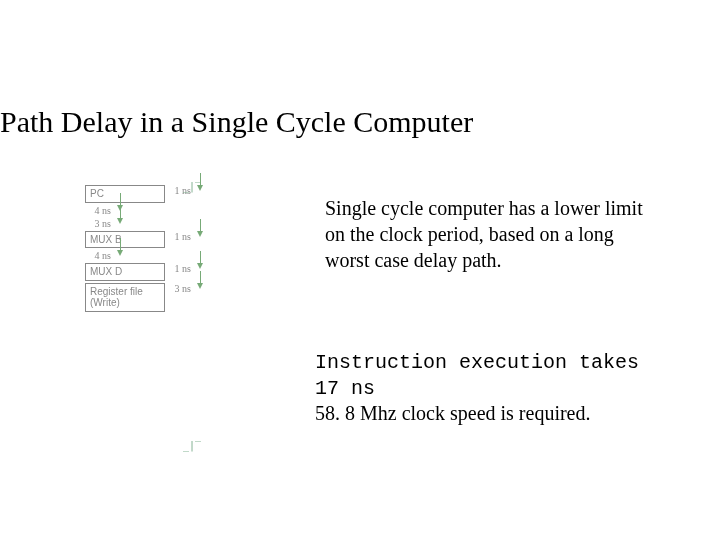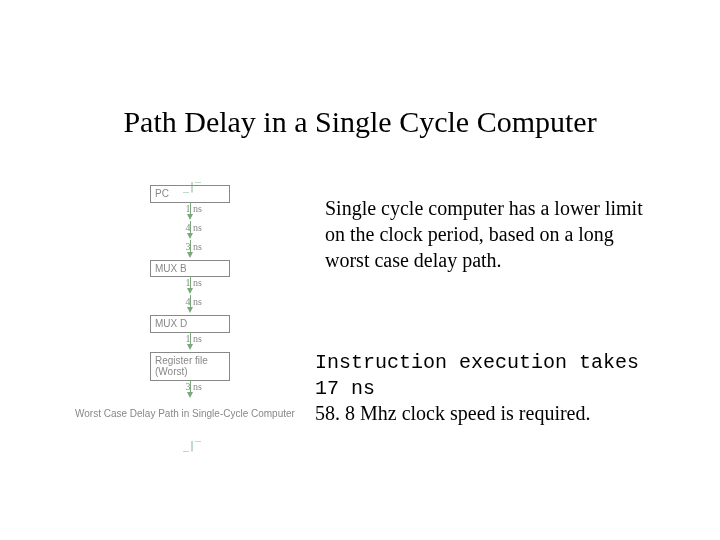--- a/index.html
+++ b/index.html
@@ -9,35 +9,33 @@
     height: 540px;
     background: #fff;
     font-family: "Times New Roman", Times, serif;
     position: relative;
   }
   .title {
     position: absolute;
     top: 105px;
     left: 0;
     width: 720px;
-    text-align: center;
+    text-align: left;
     font-size: 30px;
     color: #000;
   }
   .diagram {
     position: absolute;
     left: 85px;
     top: 185px;
     width: 210px;
   }
   .stage {
     display: flex;
-    align-items: center;
     margin-bottom: 2px;
-    flex-direction: column;
   }
   .block {
     width: 80px;
     padding: 2px 4px;
     border: 1px solid #888;
     background: #fff;
     font-family: Arial, Helvetica, sans-serif;
     font-size: 10px;
     color: #888;
     line-height: 1.15;
@@ -134,27 +132,26 @@
       </div>
   </div>
   <div class="stage">
     <div class="block">MUX D</div>
     <div class="delay">1 ns</div>
     <div class="arrow-col">
         <div class="arrow-down"></div>
       </div>
   </div>
   <div class="stage">
-    <div class="block">Register file (Worst)</div>
+    <div class="block">Register file (Write)</div>
     <div class="delay">3 ns</div>
     <div class="arrow-col">
         <div class="arrow-down"></div>
       </div>
   </div>
 
   <div class="clk" style="left:98px; top:255px;">_|‾</div>
 
-  <div class="caption">Worst Case Delay Path in Single-Cycle Computer</div>
 </div>
 
 <div class="body-text para1">Single cycle computer has a lower limit on the clock period, based on a long worst case delay path.</div>
 <div class="body-text para2">Instruction execution takes 17 ns</div>
 <div class="body-text para3">58. 8 Mhz clock speed is required.</div>
 
 </body></html>

